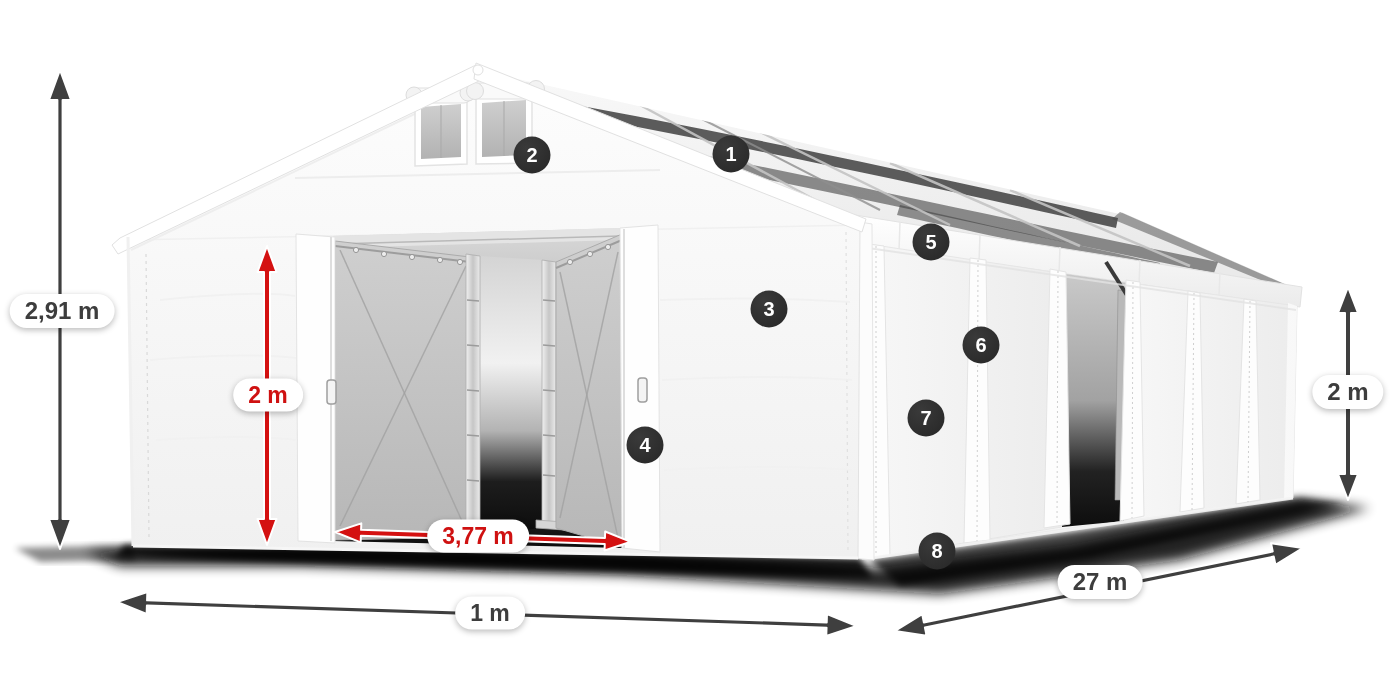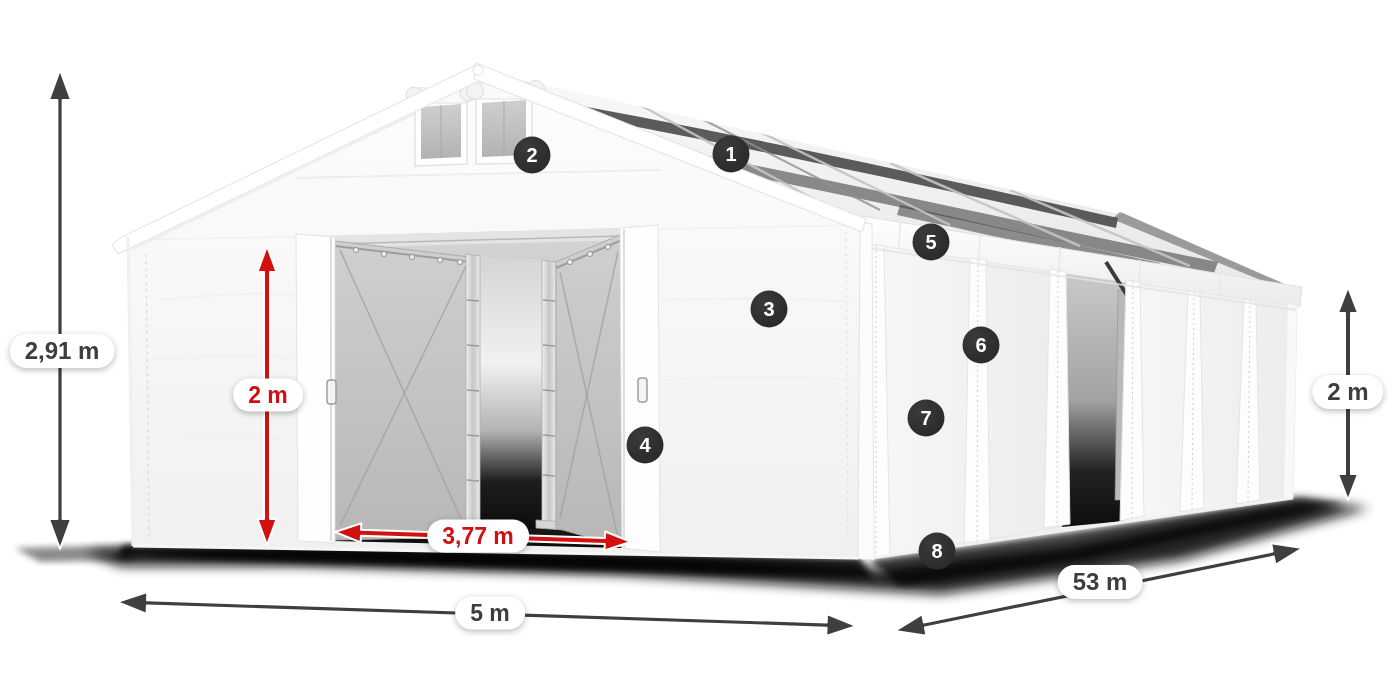--- a/index.html
+++ b/index.html
@@ -251,25 +251,25 @@
       <path d="M0,0 L30,-11 L30,-2.6 L710,-2.6 L710,-11 L740,0 L710,11 L710,2.6 L30,2.6 L30,11 Z" fill="#3f3f3f" stroke="#ffffff" stroke-width="2" stroke-linejoin="round"></path>
     </g>
 
     <g transform="translate(895,631) rotate(-11.5)">
       <path d="M0,0 L30,-11 L30,-2.6 L386,-2.6 L386,-11 L416,0 L386,11 L386,2.6 L30,2.6 L30,11 Z" fill="#3f3f3f" stroke="#ffffff" stroke-width="2" stroke-linejoin="round"></path>
     </g>
 
     <path d="M1348,287 L1358,313 L1351,313 L1351,474 L1358,474 L1348,500 L1338,474 L1345,474 L1345,313 L1338,313 Z" fill="#3f3f3f" stroke="#ffffff" stroke-width="2" stroke-linejoin="round"></path>
   </svg>
 
-  <div class="dim-label" style="left:62px;top:311px;font-size:24px;margin-top:40px;">2,91 m</div>
+  <div class="dim-label" style="left:62px;top:311px;font-size:24px;">2,91 m</div>
   <div class="dim-label red" style="left:268px;top:395px;">2 m</div>
   <div class="dim-label red" style="left:478px;top:536px;">3,77 m</div>
-  <div class="dim-label" style="left:490px;top:613px;">5 m</div>
-  <div class="dim-label" style="left:1100px;top:582px;font-size:24px;">53 m</div>
+  <div class="dim-label" style="left:490px;top:613px;">1 m</div>
+  <div class="dim-label" style="left:1100px;top:582px;font-size:24px;">27 m</div>
   <div class="dim-label" style="left:1348px;top:392px;font-size:24px;">2 m</div>
 
   <div class="badge" style="left:731px;top:154px;">1</div>
   <div class="badge" style="left:532px;top:155px;">2</div>
   <div class="badge" style="left:769px;top:309px;">3</div>
   <div class="badge" style="left:645px;top:445px;">4</div>
   <div class="badge" style="left:931px;top:242px;">5</div>
   <div class="badge" style="left:981px;top:345px;">6</div>
   <div class="badge" style="left:926px;top:418px;">7</div>
   <div class="badge" style="left:937px;top:551px;">8</div>

